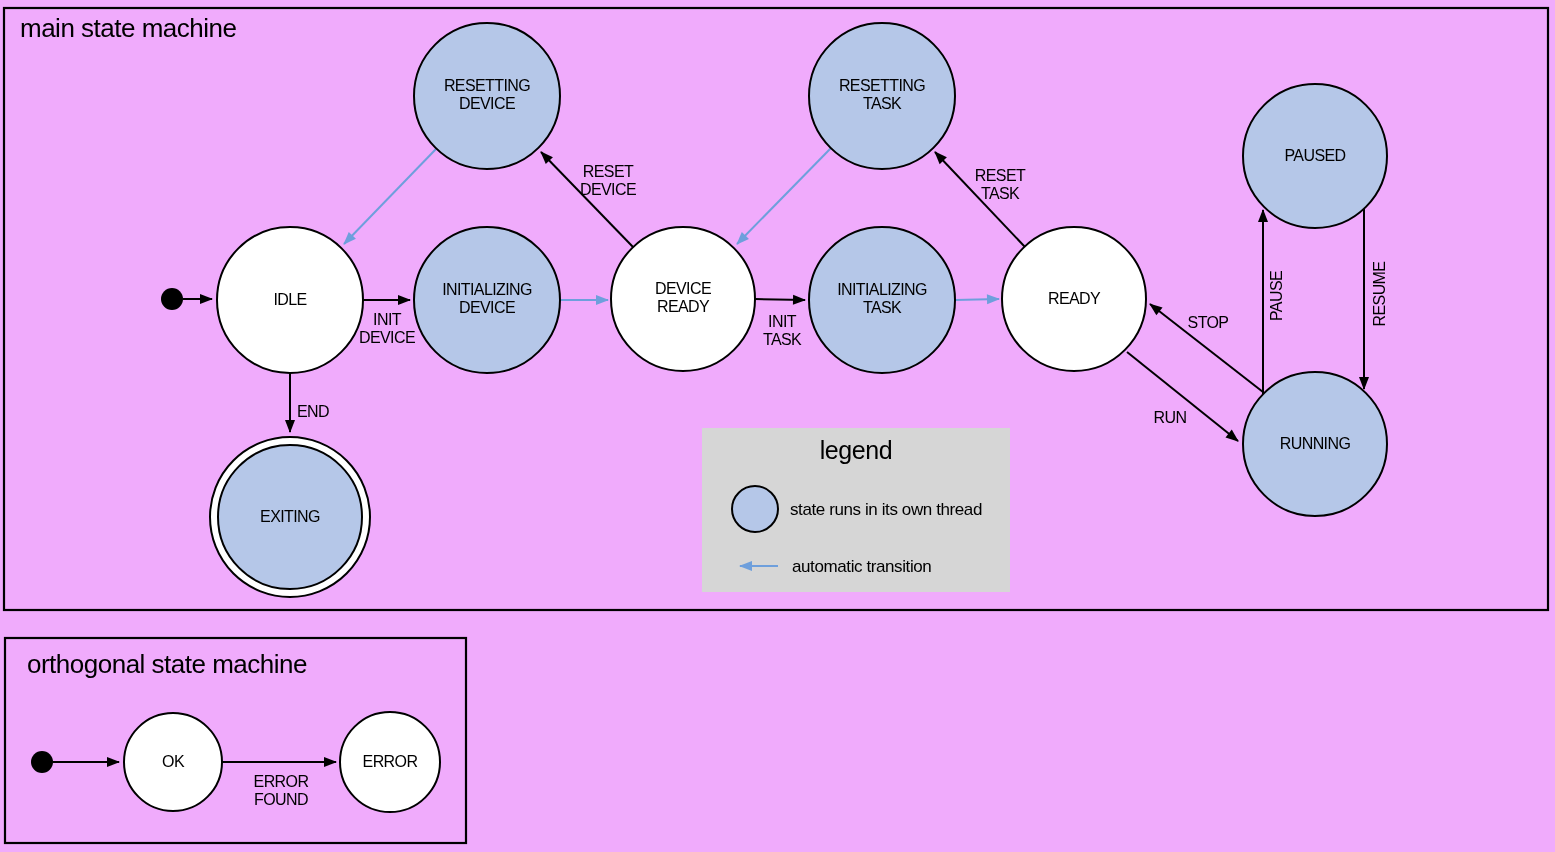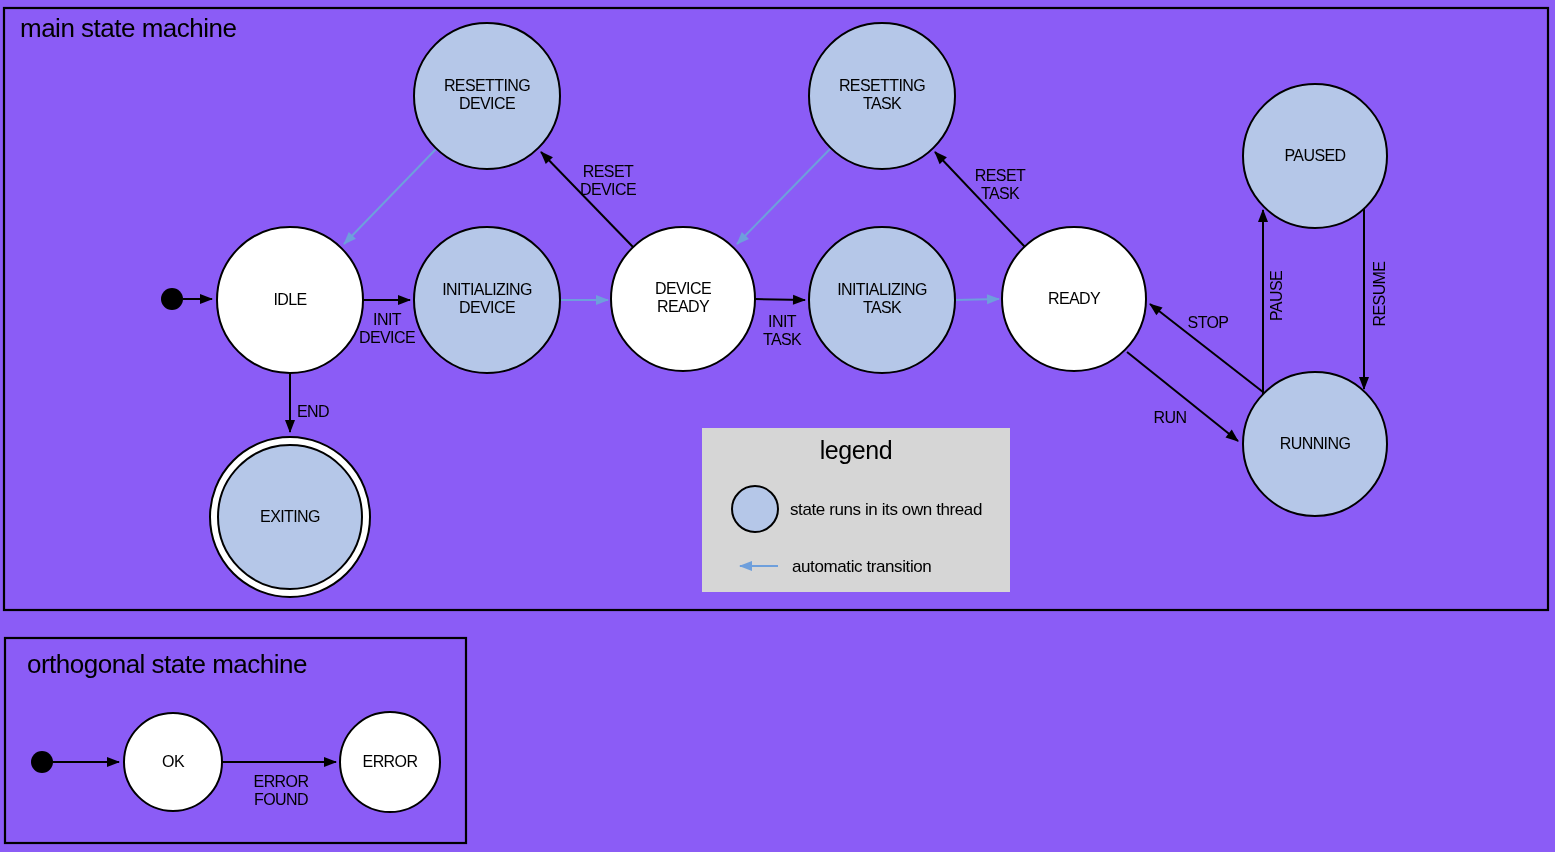--- a/index.html
+++ b/index.html
@@ -1,20 +1,20 @@
 <!DOCTYPE html>
 <html><head>
 <meta charset="utf-8">
 <style>
   html, body { margin: 0; padding: 0; background: #ffffff; }
   .stage {
     position: relative;
     width: 1555px;
     height: 852px;
-    background: #8b5cf6;
+    background: #f0abfc;
     font-family: "Liberation Sans", "DejaVu Sans", sans-serif;
     overflow: hidden;
   }
   svg { position: absolute; left: 0; display: block; }
   #main-svg { top: 0; }
   #ortho-svg { top: 630px; }
 
   .panel-border { fill: none; stroke: #000000; stroke-width: 2.2; }
   .panel-title { font-size: 26px; letter-spacing: -0.5px; fill: #000000; }
 

